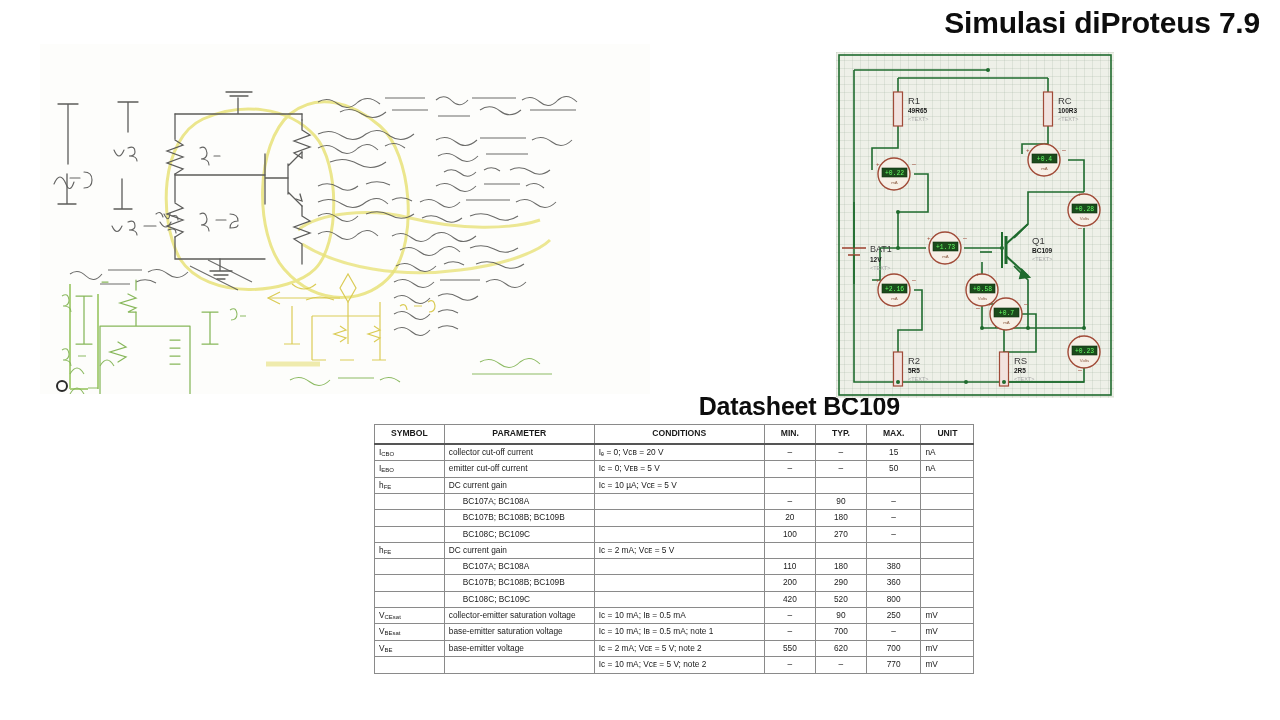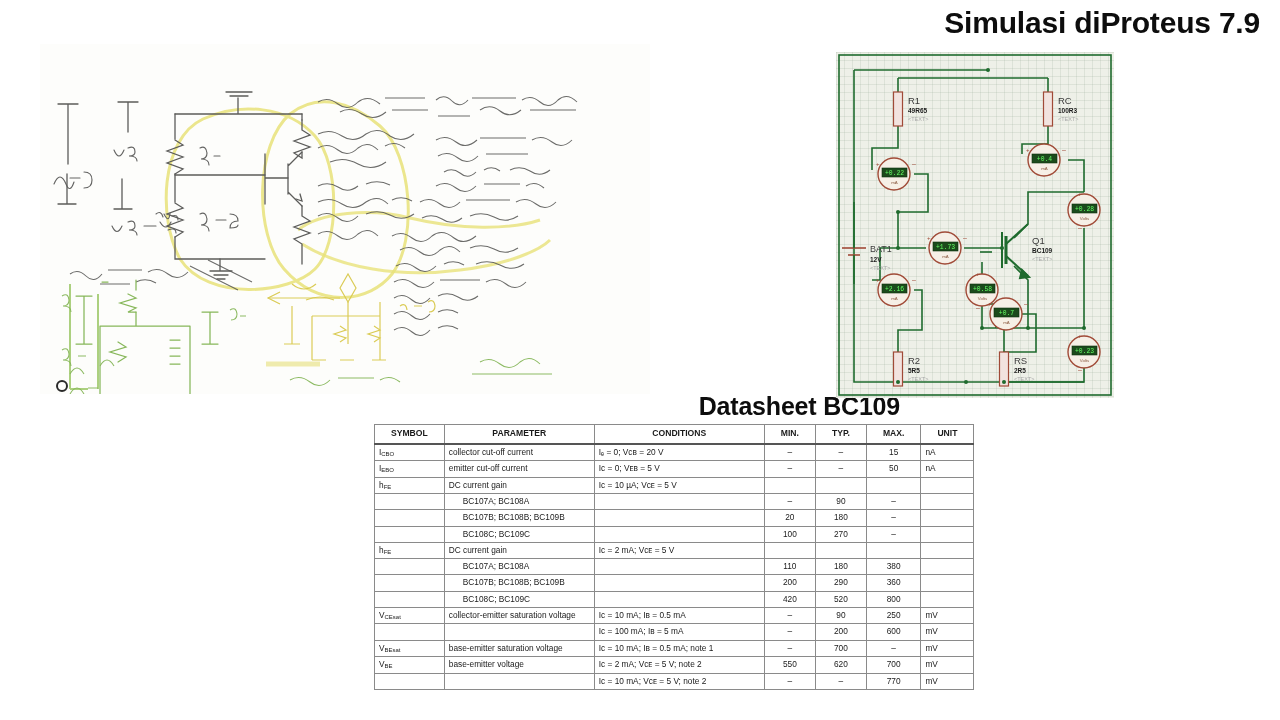--- a/index.html
+++ b/index.html
@@ -526,29 +526,20 @@
         <tr>
           <td class="c-sym thickline">V<span class="sub">CEsat</span></td>
           <td class="c-par thickline">collector-emitter saturation voltage</td>
           <td class="c-con thickline">Iᴄ = 10 mA; Iʙ = 0.5 mA</td>
           <td class="c-min num thickline">–</td>
           <td class="c-typ num thickline">90</td>
           <td class="c-max num thickline">250</td>
           <td class="c-unit thickline">mV</td>
         </tr>
         <tr>
-          <td class="c-sym "></td>
-          <td class="c-par "></td>
-          <td class="c-con">Iᴄ = 100 mA; Iʙ = 5 mA</td>
-          <td class="c-min num">–</td>
-          <td class="c-typ num">200</td>
-          <td class="c-max num">600</td>
-          <td class="c-unit">mV</td>
-        </tr>
-        <tr>
           <td class="c-sym thickline">V<span class="sub">BEsat</span></td>
           <td class="c-par thickline">base-emitter saturation voltage</td>
           <td class="c-con thickline">Iᴄ = 10 mA; Iʙ = 0.5 mA; note 1</td>
           <td class="c-min num thickline">–</td>
           <td class="c-typ num thickline">700</td>
           <td class="c-max num thickline">–</td>
           <td class="c-unit thickline">mV</td>
         </tr>
         <tr>
           <td class="c-sym thickline">V<span class="sub">BE</span></td>

